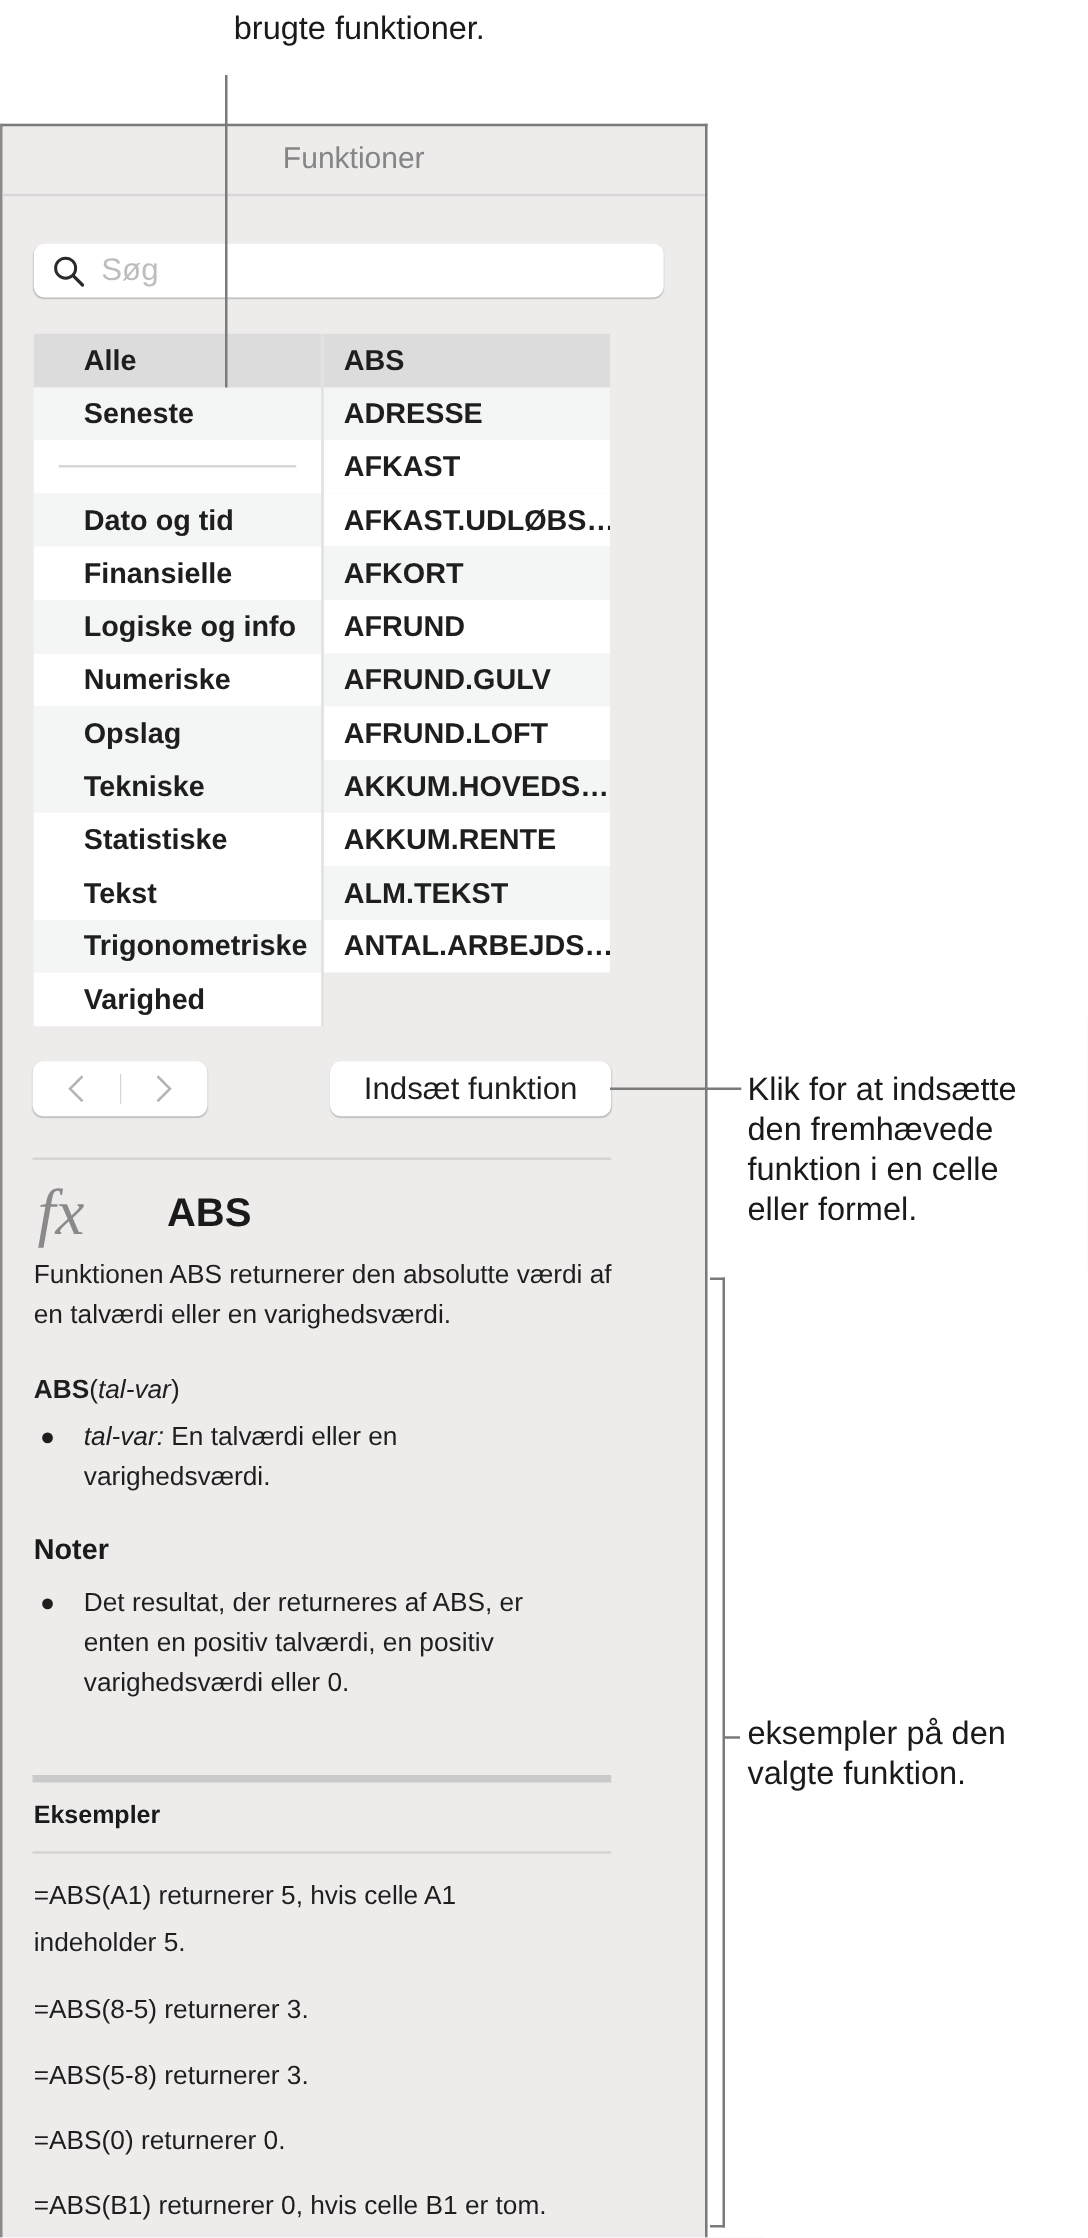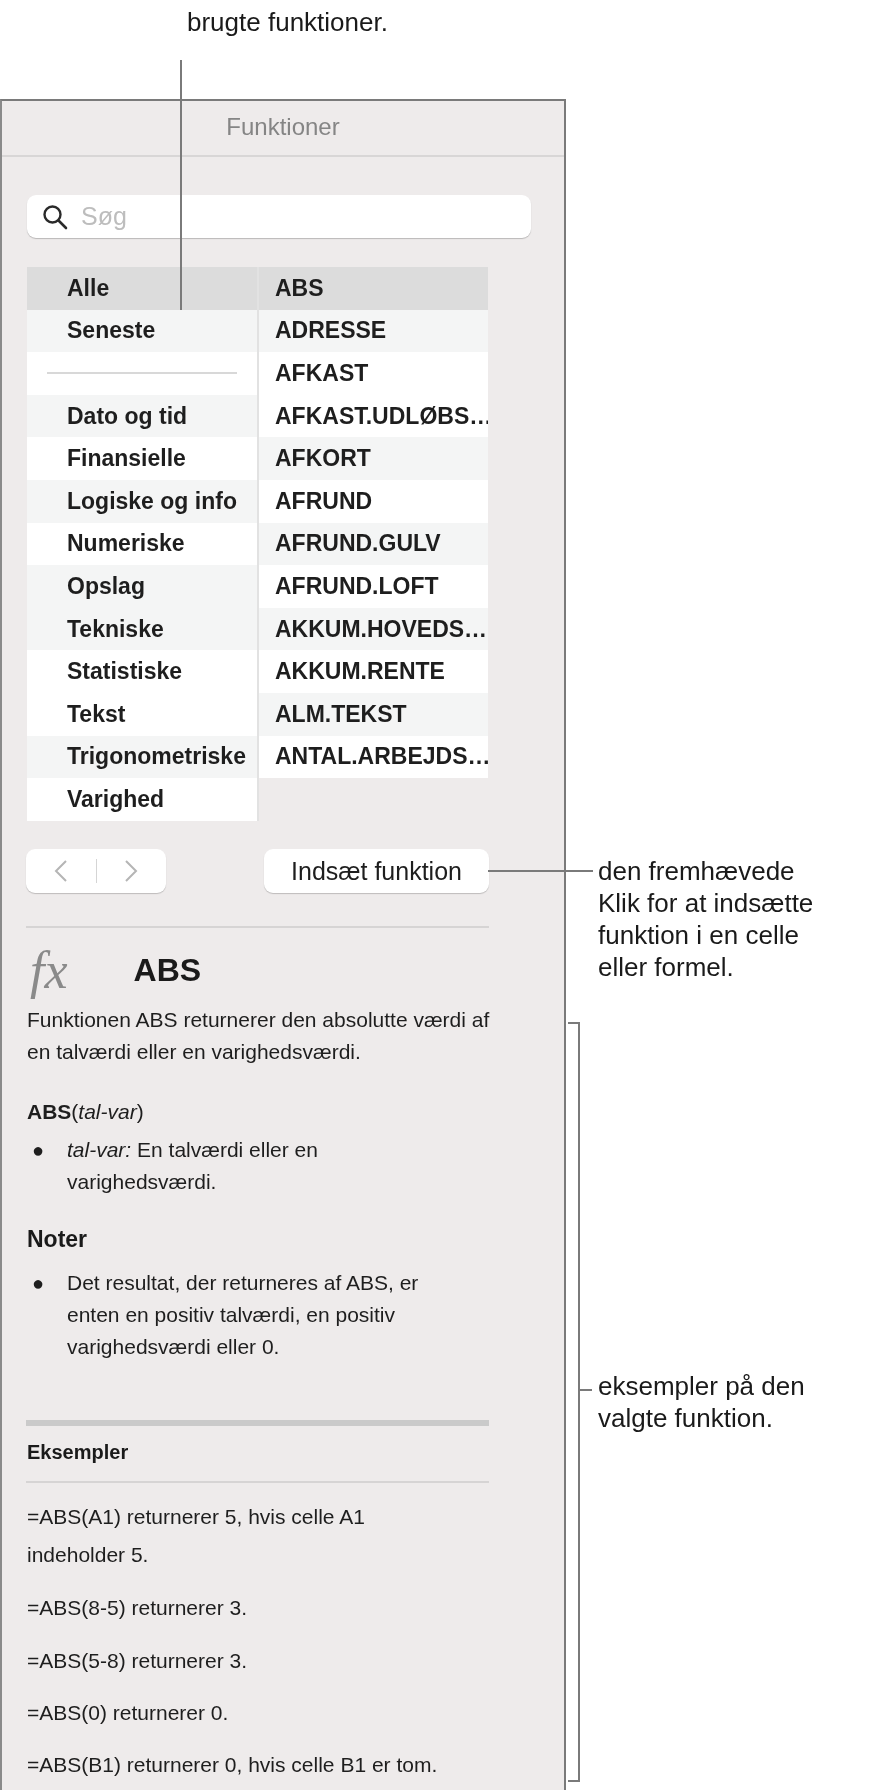--- a/index.html
+++ b/index.html
@@ -212,22 +212,22 @@
   <div class="example" style="top:1488px;">=ABS(8-5) returnerer 3.</div>
   <div class="example" style="top:1541px;">=ABS(5-8) returnerer 3.</div>
   <div class="example" style="top:1593px;">=ABS(0) returnerer 0.</div>
   <div class="example" style="top:1645px;">=ABS(B1) returnerer 0, hvis celle B1 er tom.</div>
 </div>
 
 <div class="leader" style="left:180px; top:60px; width:2px; height:250px;"></div>
 
 <div class="leader" style="left:488px; top:870px; width:105px; height:2px;"></div>
 <div class="callout" style="left:598px; top:855px;">
+  <span class="callout-line">Klik for at indsætte</span>
   <span class="callout-line">den fremhævede</span>
-  <span class="callout-line">Klik for at indsætte</span>
   <span class="callout-line">funktion i en celle</span>
   <span class="callout-line">eller formel.</span>
 </div>
 
 <div class="bracket" style="left:568px; top:1022px; width:12px; height:760px;"></div>
 <div class="bracket-tick" style="left:580px; top:1389px; width:12px;"></div>
 <div class="callout" style="left:598px; top:1370px;">
   <span class="callout-line">eksempler på den</span>
   <span class="callout-line">valgte funktion.</span>
 </div>

